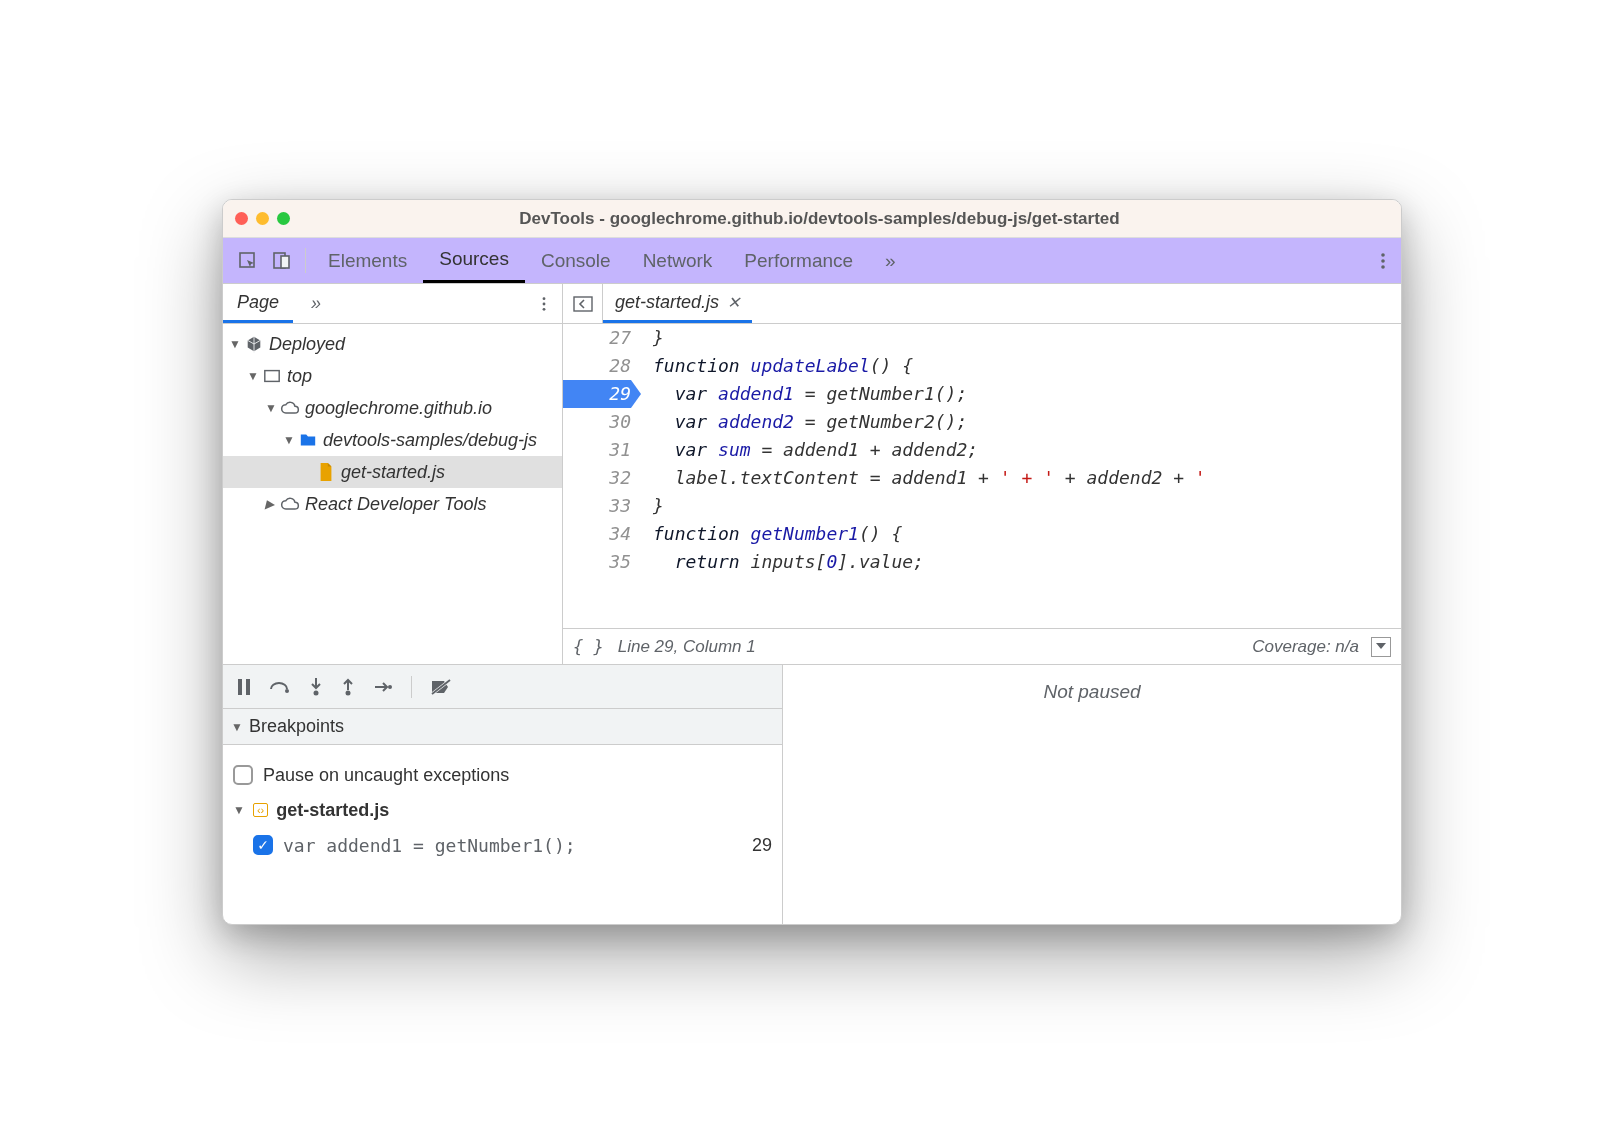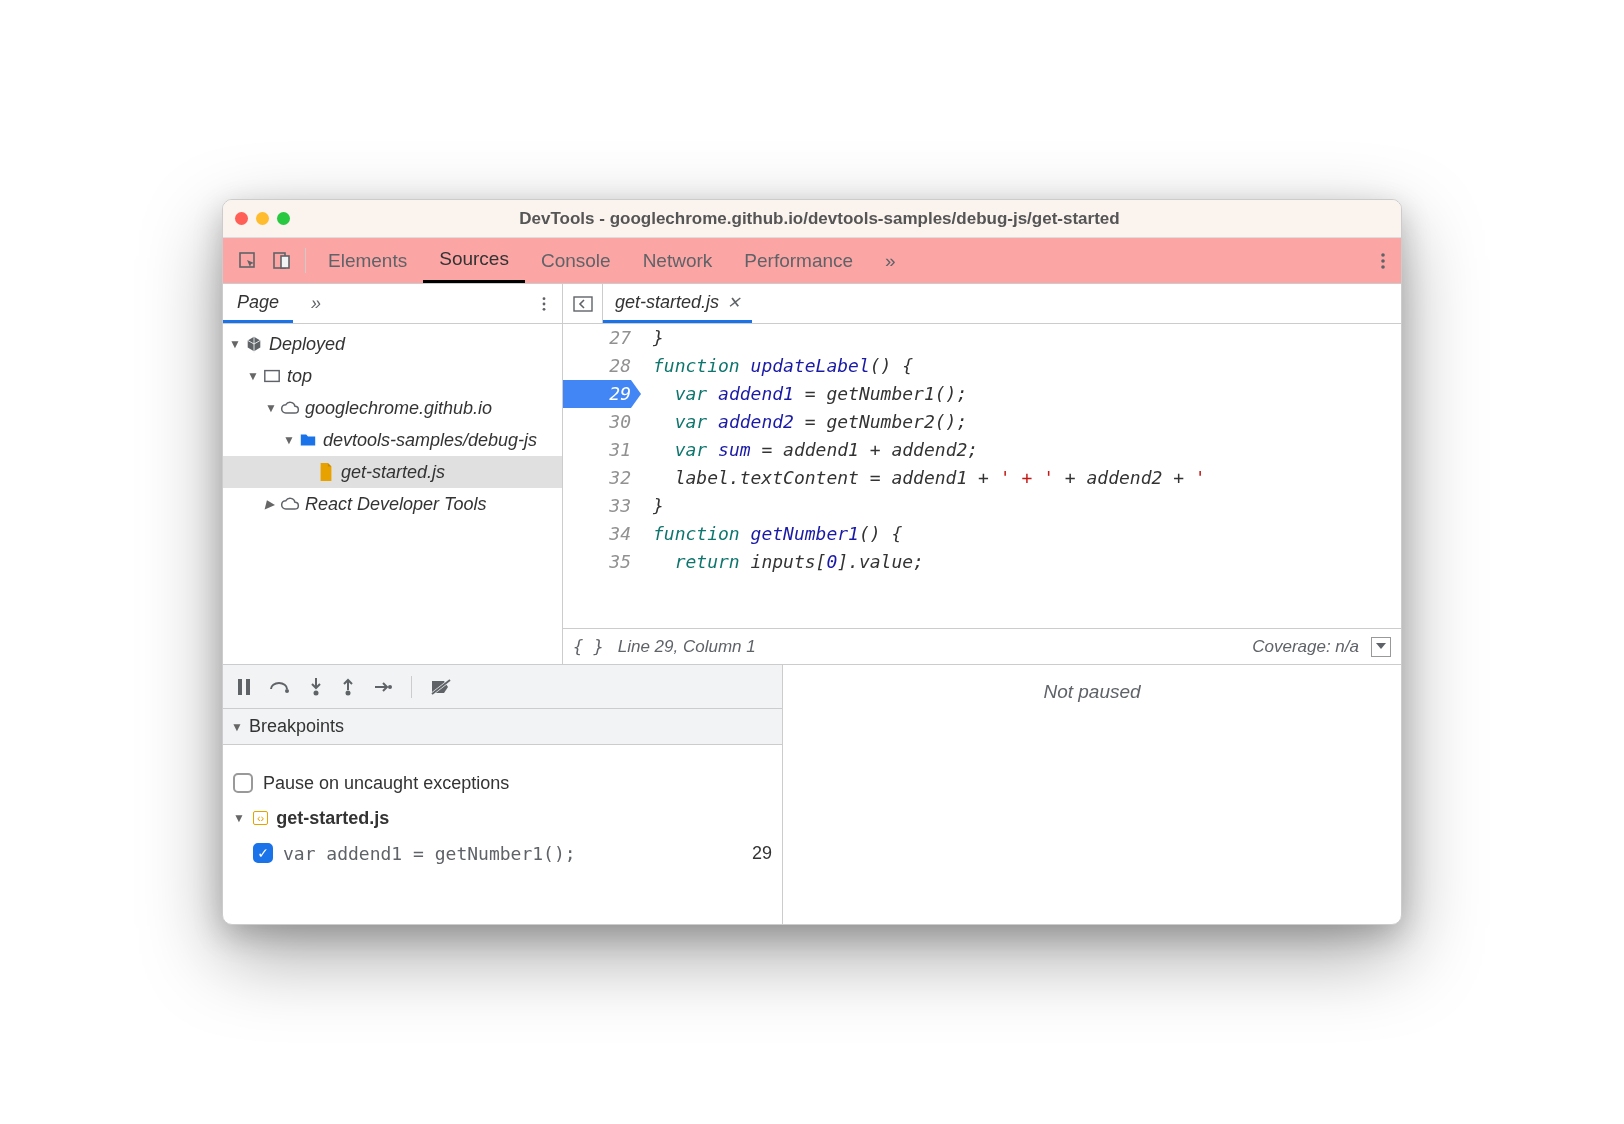--- a/index.html
+++ b/index.html
@@ -31,21 +31,21 @@
   }
   .traffic { display: flex; gap: 8px; margin-right: 20px; }
   .dot { width: 13px; height: 13px; border-radius: 50%; }
   .dot.red { background: #ff5f57; }
   .dot.yellow { background: #febc2e; }
   .dot.green { background: #28c840; }
   .title-text { font-weight: 600; color: #555; font-size: 17px; flex: 1; text-align: center; padding-right: 60px; white-space: nowrap; overflow: hidden; }
 
   .maintabs {
     height: 46px;
-    background: #fca5a5;
+    background: #c4b5fd;
     display: flex;
     align-items: stretch;
     border-bottom: 1px solid #ccc;
     padding-left: 8px;
   }
   .maintabs .icon-btn { width: 34px; display: flex; align-items: center; justify-content: center; color: #5f6368; }
   .maintabs .divider { width: 1px; background: #ccc; margin: 10px 6px; }
   .maintabs .tab { display: flex; align-items: center; padding: 0 16px; color: #5f6368; font-size: 19px; cursor: pointer; }
   .maintabs .tab.active { color: #333; border-bottom: 3px solid #000000; }
   .maintabs .right-icons { margin-left: auto; display: flex; align-items: center; }
@@ -97,41 +97,41 @@
   .gutter .ln.bp::after {
     content: "";
     position: absolute;
     right: -10px; top: 0;
     border-left: 10px solid #4285f4;
     border-top: 14px solid transparent;
     border-bottom: 14px solid transparent;
   }
   .code { flex: 1; padding-left: 14px; white-space: pre; overflow: hidden; }
   .code .cl { height: 28px; }
-  .kw { color: #0f766e; }
+  .kw { color: #0f172a; }
   .fn { color: #1a1aa6; }
   .num { color: #1a1aa6; }
   .str { color: #c41a16; }
 
   .status-bar { height: 36px; border-top: 1px solid #ccc; background: #fff; display: flex; align-items: center; padding: 0 10px; font-size: 17px; color: #5f6368; }
   .status-bar .pretty { font-family: Menlo, monospace; margin-right: 14px; }
   .status-bar .right { margin-left: auto; display: flex; align-items: center; gap: 12px; }
 
   .debugger-row {
     display: flex;
     border-top: 1px solid #ccc;
     height: 260px;
   }
   .dbg-left { width: 560px; border-right: 1px solid #ccc; display: flex; flex-direction: column; }
   .dbg-toolbar { height: 44px; background: #f1f3f4; display: flex; align-items: center; gap: 18px; padding: 0 14px; border-bottom: 1px solid #ccc; color: #5f6368; }
   .dbg-toolbar .sep { width: 1px; height: 22px; background: #ccc; }
 
   .bp-section { }
   .bp-header { height: 36px; background: #f1f3f4; border-bottom: 1px solid #ccc; display: flex; align-items: center; padding: 0 8px; font-size: 18px; color: #333; gap: 6px; }
-  .bp-list { padding: 20px 10px; font-size: 18px; }
+  .bp-list { padding: 12px 10px; font-size: 18px; }
   .bp-item { display: flex; align-items: center; height: 36px; gap: 10px; }
   .bp-item .chk { width: 20px; height: 20px; border: 2px solid #999; border-radius: 5px; display: flex; align-items: center; justify-content: center; }
   .bp-item .chk.checked { background: #1a73e8; border-color: #1a73e8; color: #fff; font-size: 14px; }
   .bp-file-header { display: flex; align-items: center; height: 34px; gap: 8px; font-weight: 600; }
   .bp-file-header .arrow { font-size: 12px; color: #666; }
   .bp-code { font-family: Menlo, monospace; color: #5f6368; flex: 1; }
   .bp-line { color: #333; }
 
   .dbg-right { flex: 1; display: flex; flex-direction: column; }
   .scope-tabs { height: 44px; background: #f1f3f4; border-bottom: 1px solid #ccc; display: flex; align-items: stretch; padding-left: 12px; }

